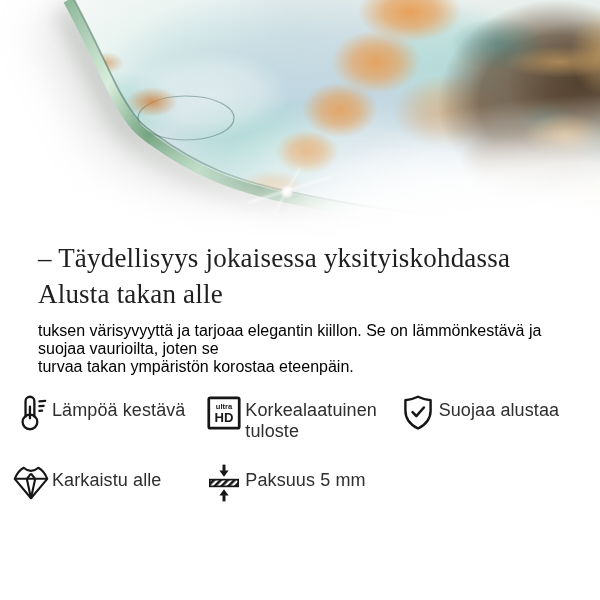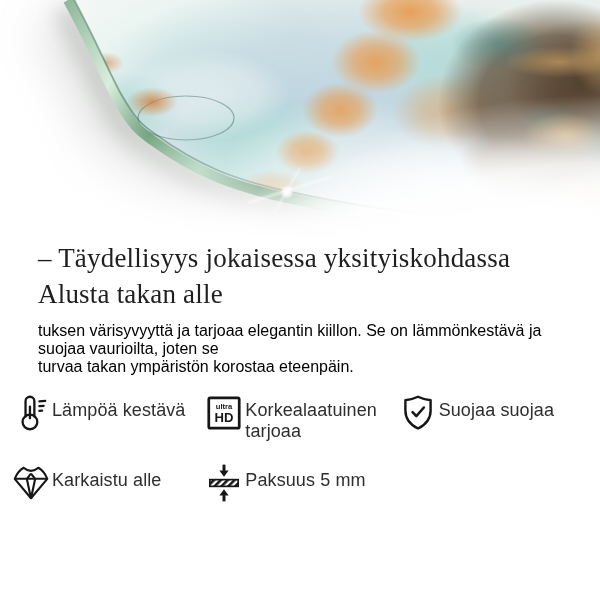--- a/index.html
+++ b/index.html
@@ -205,33 +205,33 @@
     </div>
 
     <div class="feature">
       <span class="icon">
         <svg width="42" height="42" viewBox="0 0 40 40">
           <rect x="5.5" y="5.5" width="29" height="29" rx="1.5" fill="none" stroke="#161616" stroke-width="2.6"></rect>
           <text x="20" y="16.5" text-anchor="middle" font-family="Liberation Sans, sans-serif" font-size="7.2" font-weight="700" fill="#161616">ultra</text>
           <text x="20" y="28.5" text-anchor="middle" font-family="Liberation Sans, sans-serif" font-size="12.5" font-weight="800" fill="#161616">HD</text>
         </svg>
       </span>
-      <span class="label">Korkealaatuinen tarjoaa</span>
+      <span class="label">Korkealaatuinen tuloste</span>
     </div>
 
     <div class="feature">
       <span class="icon">
         <svg width="42" height="42" viewBox="0 0 40 40">
           <g fill="none" stroke="#161616" stroke-linejoin="round">
             <path stroke-width="2.3" d="M20 4.5 C23.5 6.2 27.5 7.3 32 7.8 V17.5 C32 26 27 31.2 20 34.8 C13 31.2 8 26 8 17.5 V7.8 C12.5 7.3 16.5 6.2 20 4.5 Z"></path>
             <path stroke-width="2.4" stroke-linecap="round" d="M14.8 19.2 L18.4 23 L25.6 14.8"></path>
           </g>
         </svg>
       </span>
-      <span class="label">Suojaa suojaa</span>
+      <span class="label">Suojaa alustaa</span>
     </div>
 
     <div class="feature">
       <span class="icon">
         <svg width="42" height="42" viewBox="0 0 40 40">
           <g fill="none" stroke="#161616" stroke-width="2" stroke-linejoin="round">
             <path d="M4.5 16 Q7.5 8.5 13 5.5 Q20 11.5 27 5.5 Q32.5 8.5 35.5 16 L20 34.5 Z"></path>
             <path d="M4.5 16 H35.5 M20 11 L16 16 M20 11 L24 16 M16 16 L20 34.5 M24 16 L20 34.5"></path>
           </g>
         </svg>

